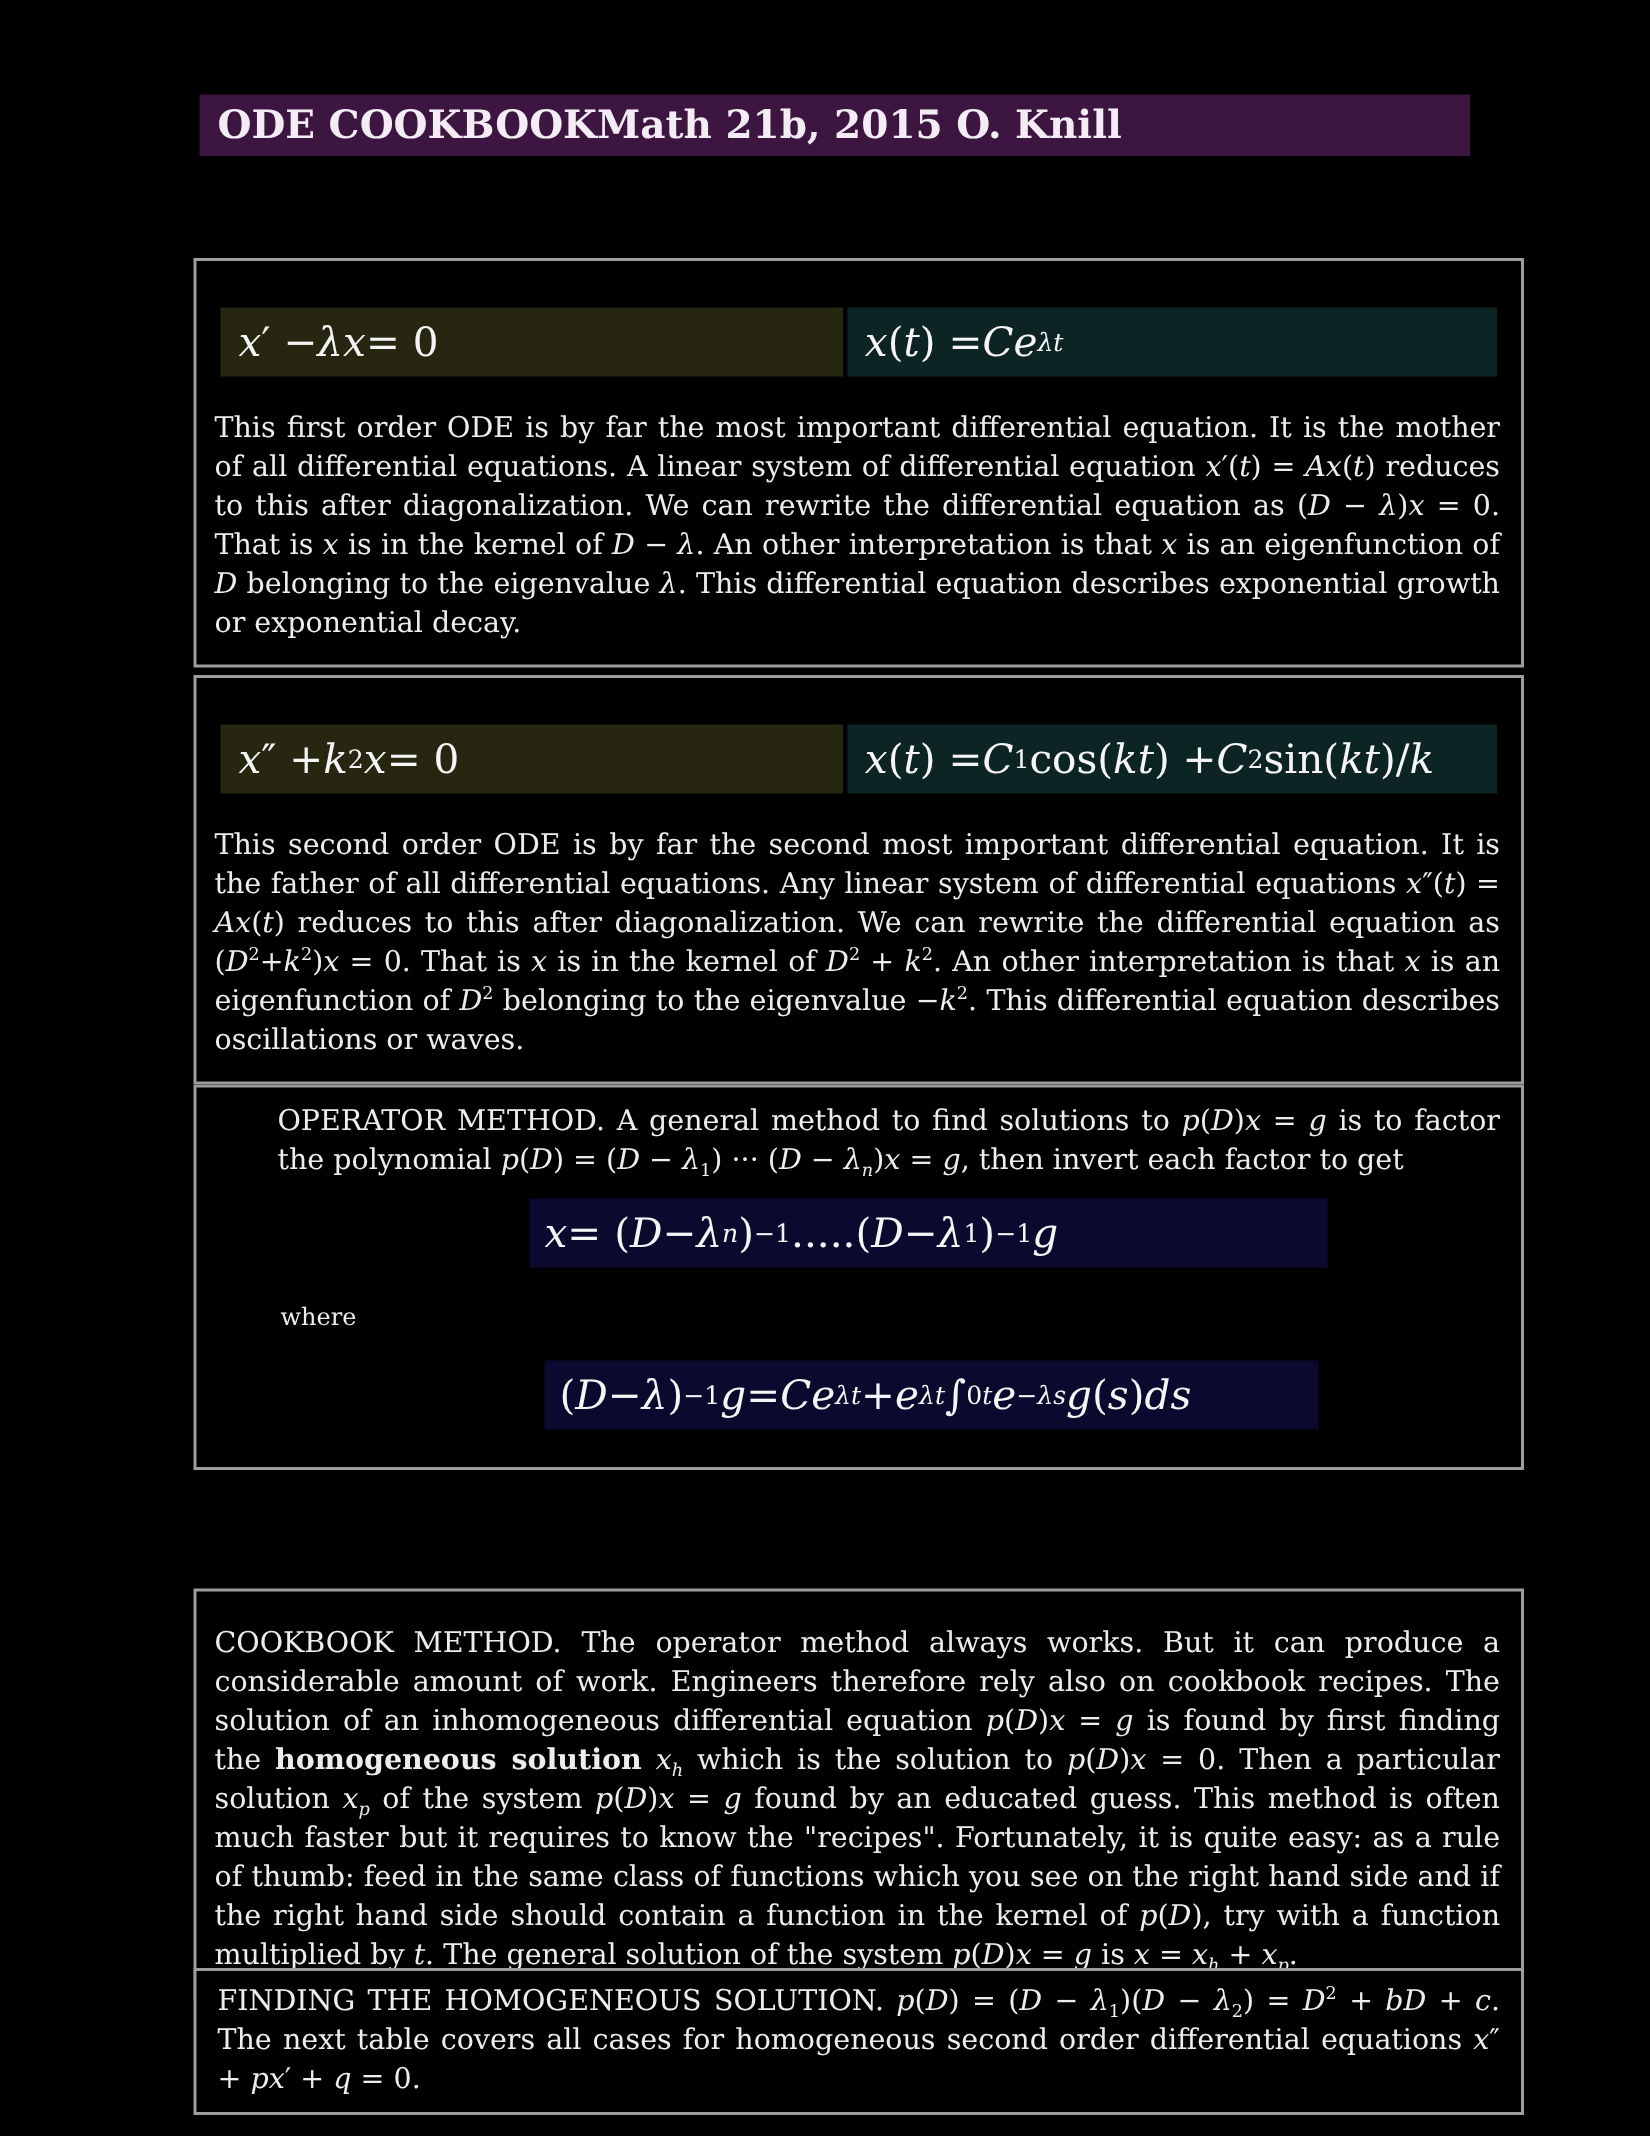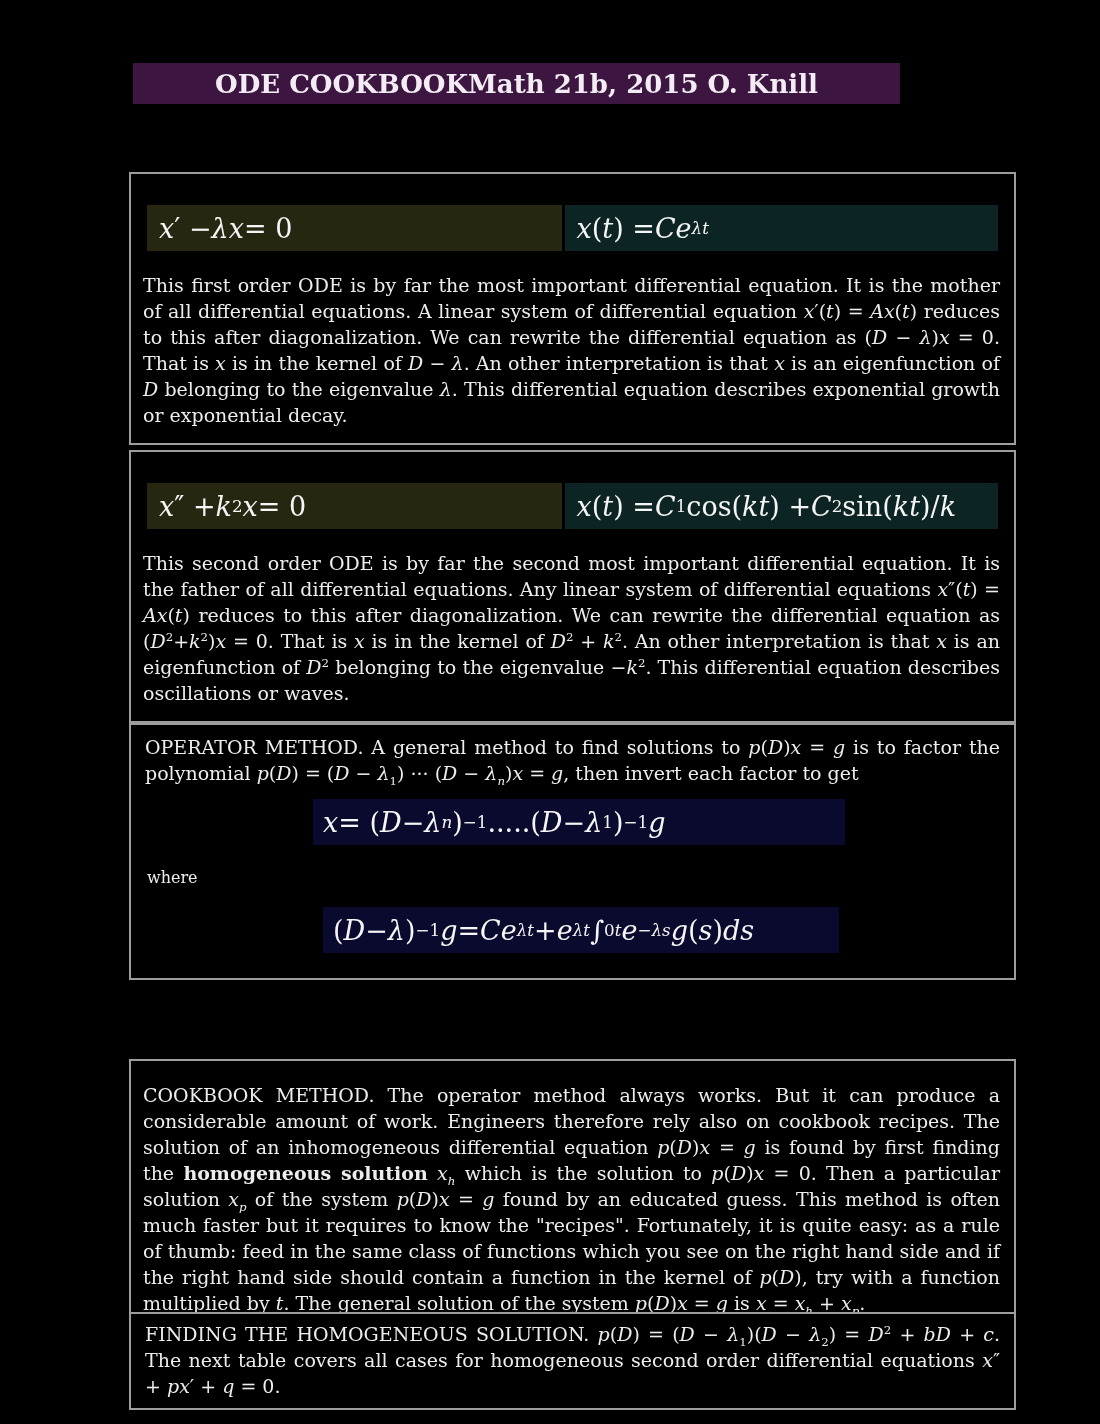--- a/index.html
+++ b/index.html
@@ -16,36 +16,36 @@
   body {
     width: 1100px; height: 1424px;
     background: #000;
     position: relative;
     overflow: hidden;
     font-family: "DejaVu Serif", "Liberation Serif", serif;
     color: var(--text);
   }
   .header-bar {
     position: absolute; left: 133px; top: 63px;
-    width: 767px; height: 41px;
+    width: 847px; height: 41px;
     background: var(--header-bg);
     color: var(--header-text);
-    display: flex; align-items: center; justify-content: center;
+    display: flex; align-items: center; justify-content: flex-start;
     padding: 0 12px;
     font-size: 26px; font-weight: bold;
     white-space: nowrap;
   }
   .panel {
     position: absolute; left: 129px; width: 887px;
     border: 2px solid var(--box-border);
     background: #000;
   }
   #box1 { top: 172px; }
   #box2 { top: 450px; }
-  #box3 { top: 723px; }
+  #box3 { top: 723px; padding-left: 40px; }
   #box4 { top: 1059px; }
   #box5 { top: 1284px; margin-top: 28px; }
 
   .eqrow { display: flex; margin: 31px 16px 0 16px; gap: 3px; }
   .eq {
     height: 46px; display: flex; align-items: center;
     font-size: 27px; white-space: nowrap; padding-left: 12px;
     color: #f5f5f5;
   }
   .eq-olive { background: var(--eq-olive); width: 417px; }

